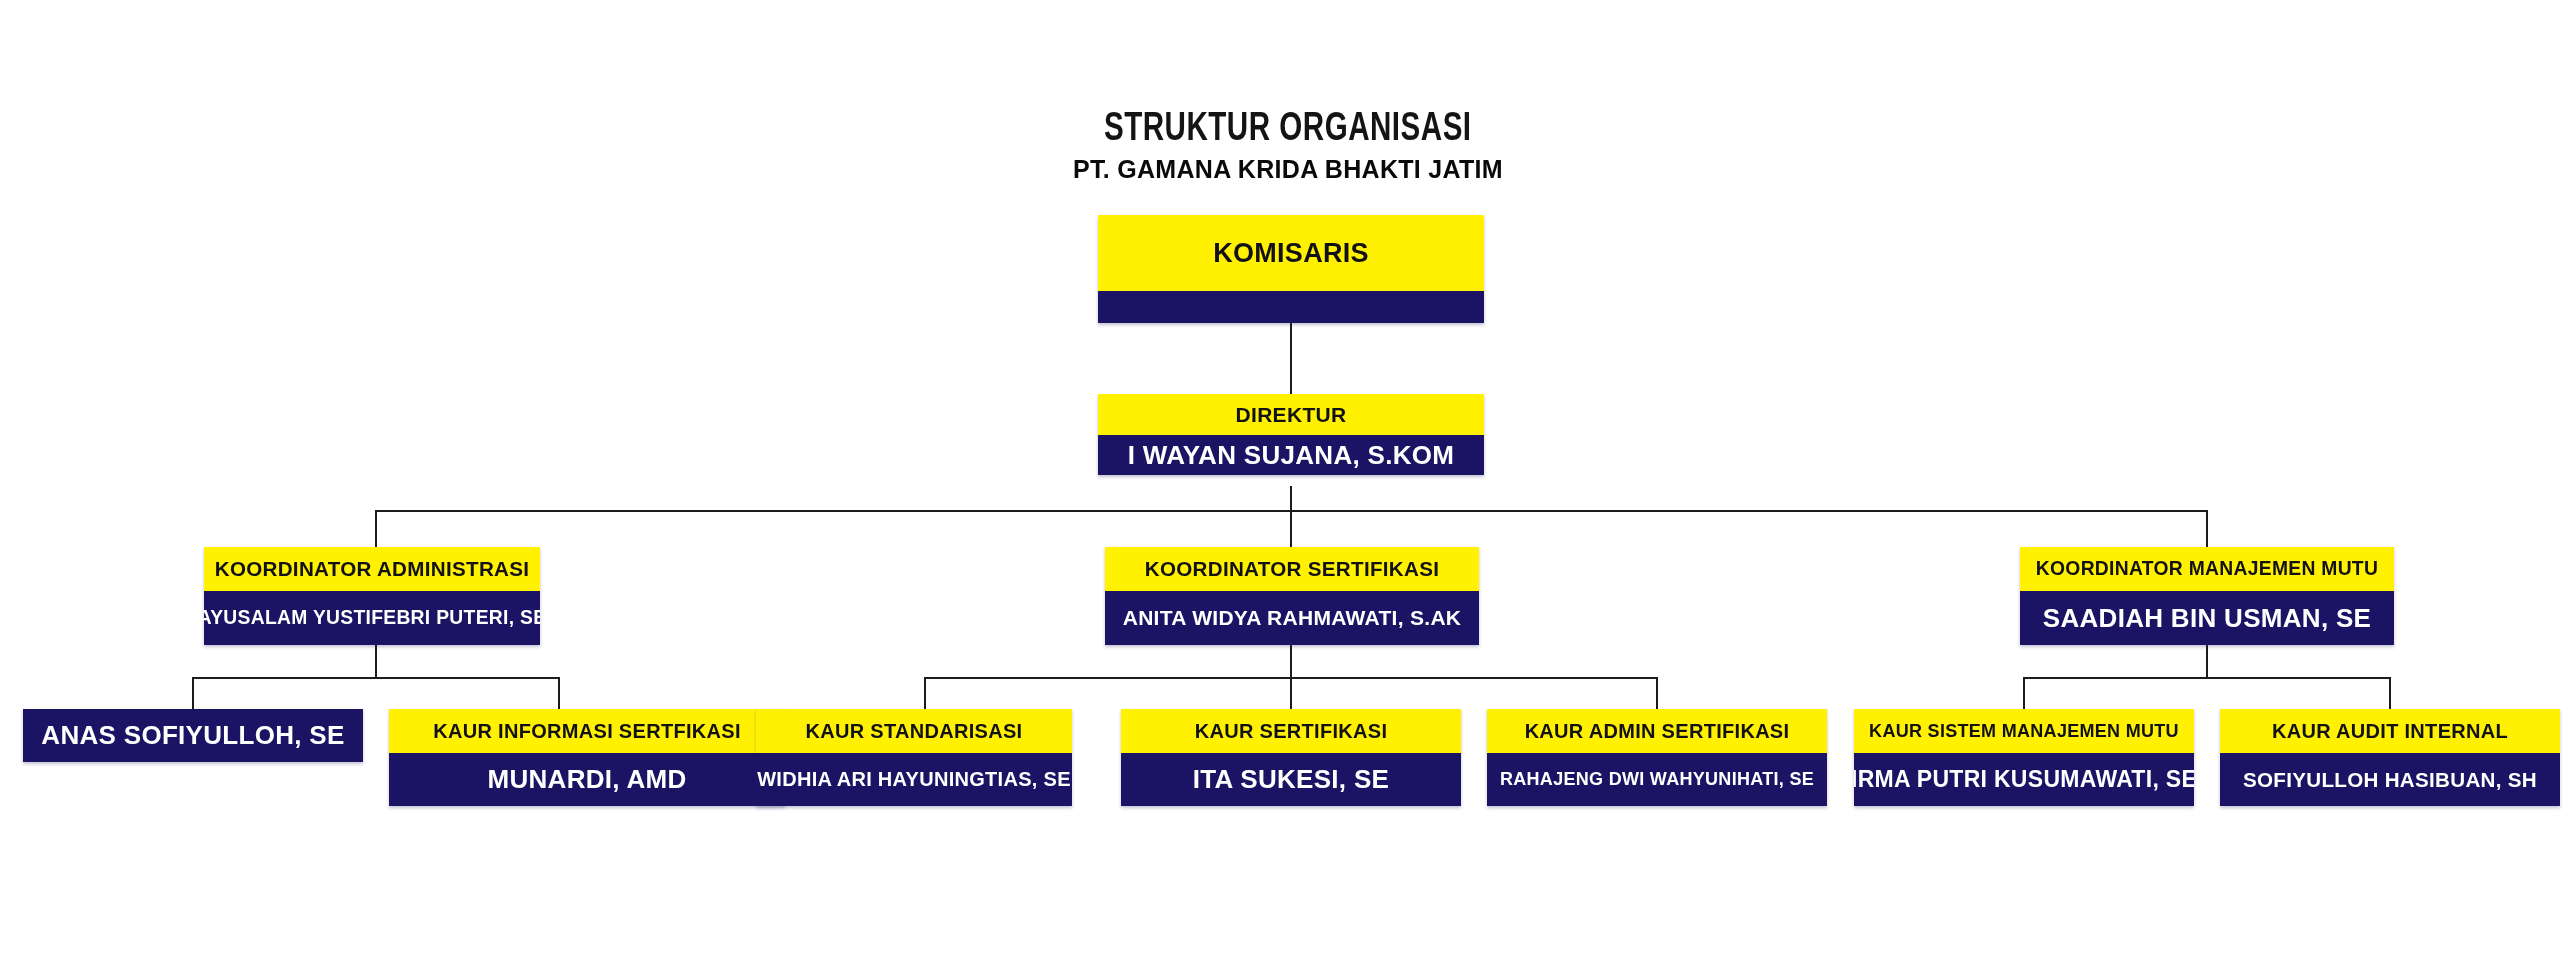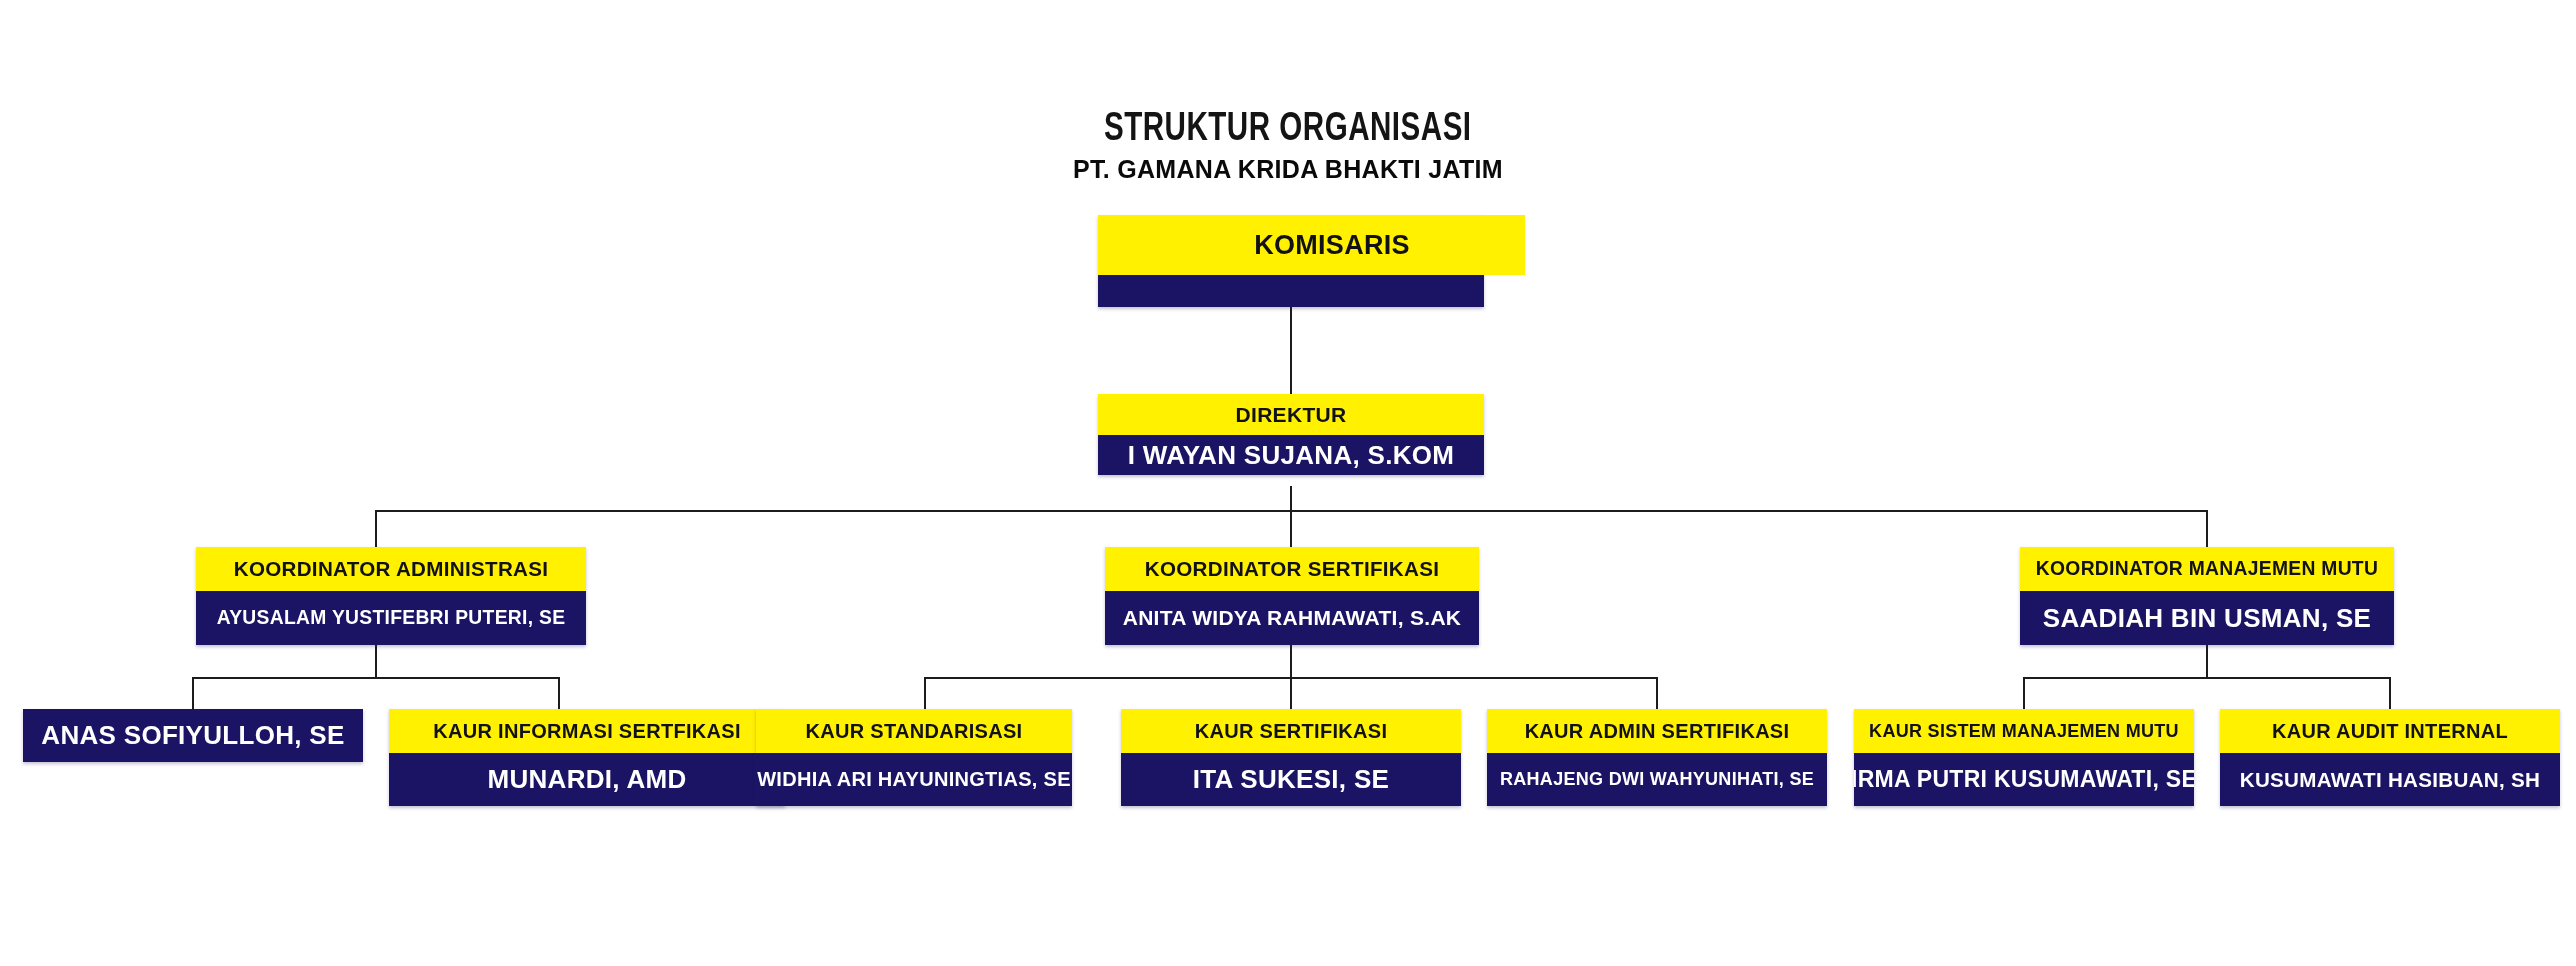--- a/index.html
+++ b/index.html
@@ -33,21 +33,21 @@
   .band.navy   { background: var(--band_navy, #1B1464); }
   .role-text {
     display: inline-block; white-space: nowrap;
     font-weight: 700; color: var(--role_text, #121216); letter-spacing: 0.3px;
   }
   .person-text {
     display: inline-block; white-space: nowrap;
     font-weight: 700; color: var(--person_text, #ffffff); letter-spacing: 0.3px;
   }
 
-  .lvl1 .band.yellow { height: 60px; padding-left: 41px; }
+  .lvl1 .band.yellow { height: 76px; }
   .lvl1 .band.navy   { height: 32px; }
   .lvl1 .role-text   { font-size: 27px; }
 
   .lvl2 .band.yellow { height: 41px; }
   .lvl2 .band.navy   { height: 40px; }
   .lvl2 .role-text   { font-size: 21px; }
   .lvl2 .person-text { font-size: 26px; }
 
   .lvl3 .band.yellow { height: 44px; }
   .lvl3 .band.navy   { height: 54px; }
@@ -106,21 +106,21 @@
 
   <div class="node lvl2" style="left:1098px;top:394px;width:386px">
     <div class="band yellow">
       <span class="role-text autofit">DIREKTUR</span>
     </div>
     <div class="band navy">
       <span class="person-text autofit">I WAYAN SUJANA, S.KOM</span>
     </div>
   </div>
 
-  <div class="node lvl3" style="left:196px;top:547px;width:390px">
+  <div class="node lvl3" style="left:204px;top:547px;width:336px">
     <div class="band yellow">
       <span class="role-text autofit">KOORDINATOR ADMINISTRASI</span>
     </div>
     <div class="band navy">
       <span class="person-text autofit" style="font-size: 19.3px;">AYUSALAM YUSTIFEBRI PUTERI, SE</span>
     </div>
   </div>
 
   <div class="node lvl3" style="left:1105px;top:547px;width:374px">
     <div class="band yellow">
@@ -189,18 +189,18 @@
     <div class="band navy">
       <span class="person-text autofit" style="font-size: 23px;">IRMA PUTRI KUSUMAWATI, SE</span>
     </div>
   </div>
 
   <div class="node lvl4" style="left:2220px;top:709px;width:340px">
     <div class="band yellow">
       <span class="role-text autofit">KAUR AUDIT INTERNAL</span>
     </div>
     <div class="band navy">
-      <span class="person-text autofit" style="font-size: 20.6px;">KUSUMAWATI HASIBUAN, SH</span>
+      <span class="person-text autofit" style="font-size: 20.6px;">SOFIYULLOH HASIBUAN, SH</span>
     </div>
   </div>
 
 </div>
 
 
 </body></html>

